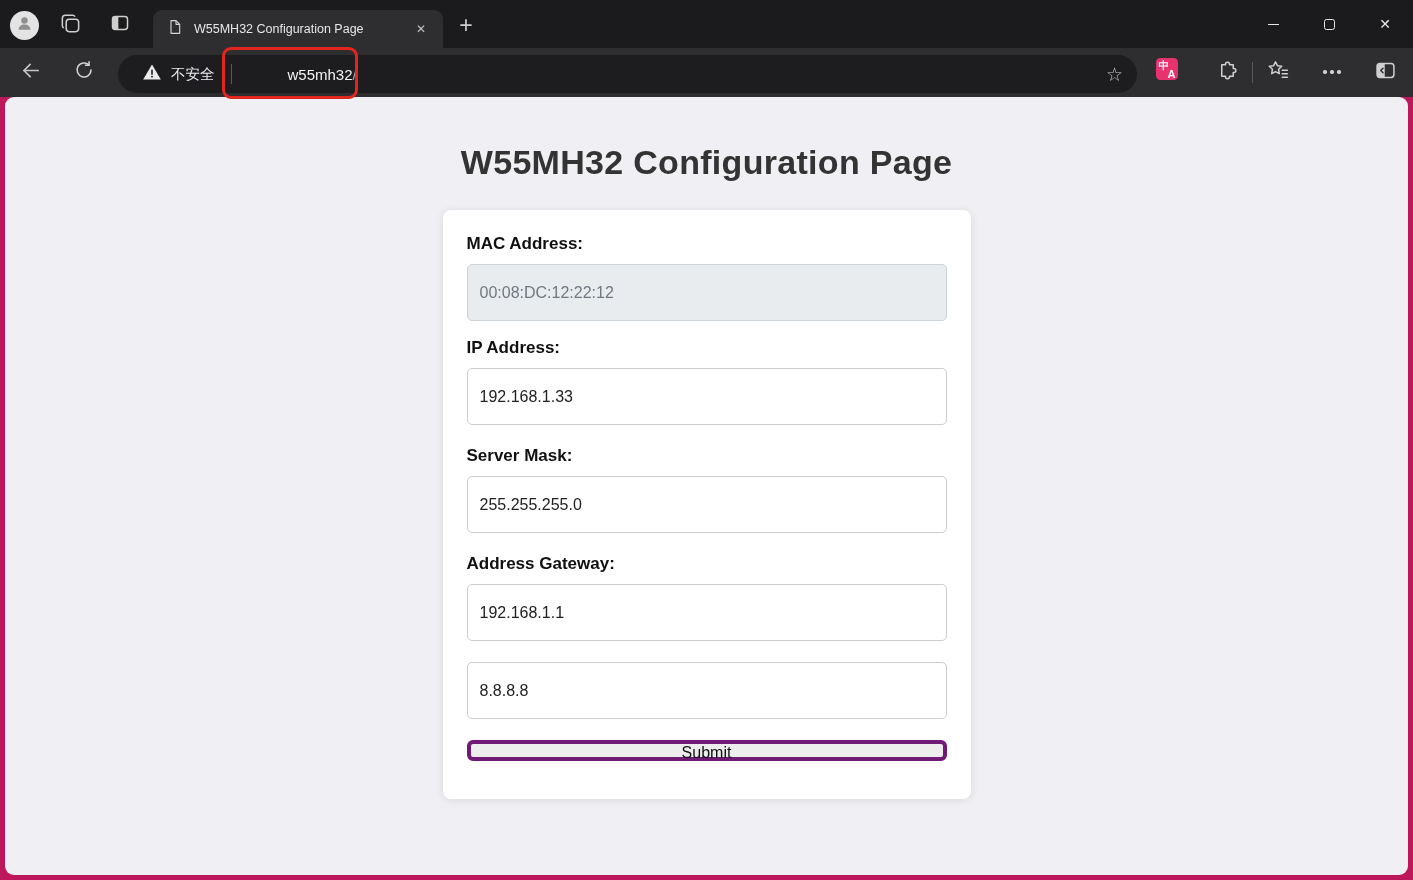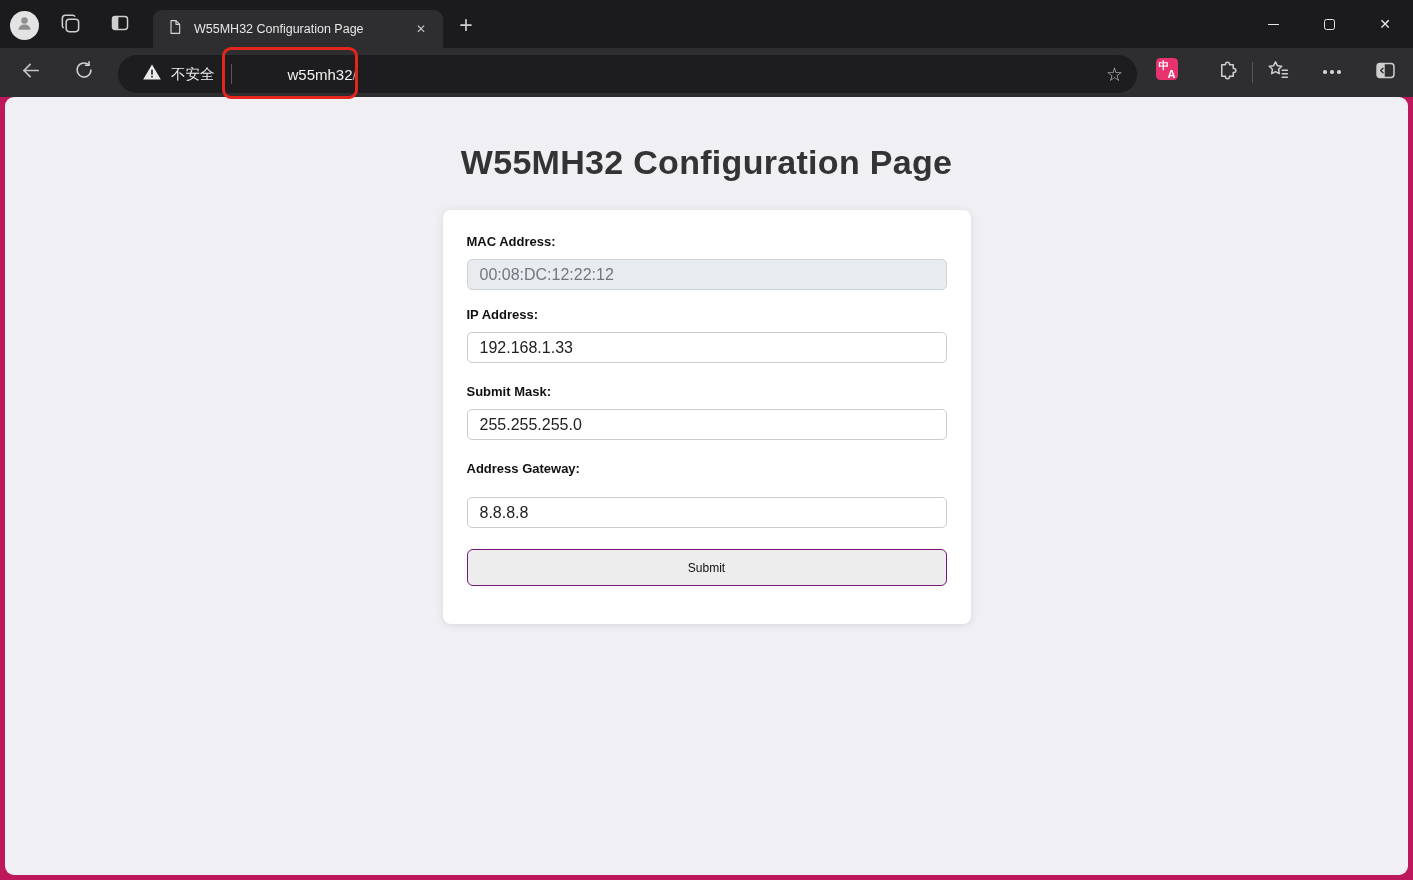--- a/index.html
+++ b/index.html
@@ -52,26 +52,26 @@
 
   
   .webview { position:absolute; top:97px; left:5px; right:5px; bottom:5px; background:#f0f0f4;
              border-radius:9px; overflow:hidden; }
   .page-title { margin-top:46px; text-align:center; font-size:34px; font-weight:bold; color:#333;
                 letter-spacing:0.3px; }
   .card { width:528px; margin:28px auto 0; background:#fff; border-radius:8px;
           box-shadow:0 1px 8px rgba(0,0,0,0.10); padding:24px 24px 38px; }
   .fg { margin-bottom:21px; }
   .fg.first { margin-bottom:17px; }
-  .fg label { display:block; font-weight:bold; font-size:13px; color:#101010; margin-bottom:10px; }
-  .field { display:block; width:100%; height:31px; border:1px solid #ccc; border-radius:5px;
+  .fg label { display:block; font-weight:bold; font-size:17px; color:#101010; margin-bottom:10px; }
+  .field { display:block; width:100%; height:57px; border:1px solid #ccc; border-radius:5px;
            padding:0 12px; font-size:16px; color:#222; font-family:inherit; background:#fff; }
   .field:disabled { background:#e9ecef; color:#70787f; border-color:#ccd3d9; }
-  .submit { display:block; width:100%; height:37px; background:#ededed; border:1px solid #701a75;
-            border-radius:6px; font-size:12px; color:#101010; font-family:inherit; cursor:pointer; }
+  .submit { display:block; width:100%; height:21px; background:#ededed; border:4px solid #701a75;
+            border-radius:6px; font-size:16px; color:#101010; font-family:inherit; cursor:pointer; }
 </style>
 </head>
 <body>
 
 <div class="window">
 
   <div class="titlebar">
 
     <div class="avatar">
       <span>
@@ -219,26 +219,27 @@
         <label>MAC Address:</label>
         <input class="field" disabled="" value="00:08:DC:12:22:12" style="">
       </div>
 
       <div class="fg">
         <label>IP Address:</label>
         <input class="field" value="192.168.1.33" style="">
       </div>
 
       <div class="fg">
-        <label>Submit Mask:</label>
+        <label>Server Mask:</label>
         <input class="field" value="255.255.255.0" style="">
       </div>
 
       <div class="fg">
         <label>Address Gateway:</label>
+        <input class="field" value="192.168.1.1" style="">
       </div>
 
       <div class="fg">
         <input class="field" value="8.8.8.8" style="">
       </div>
 
       <button class="submit" type="button">Submit</button>
     </form>
   </div>
 

